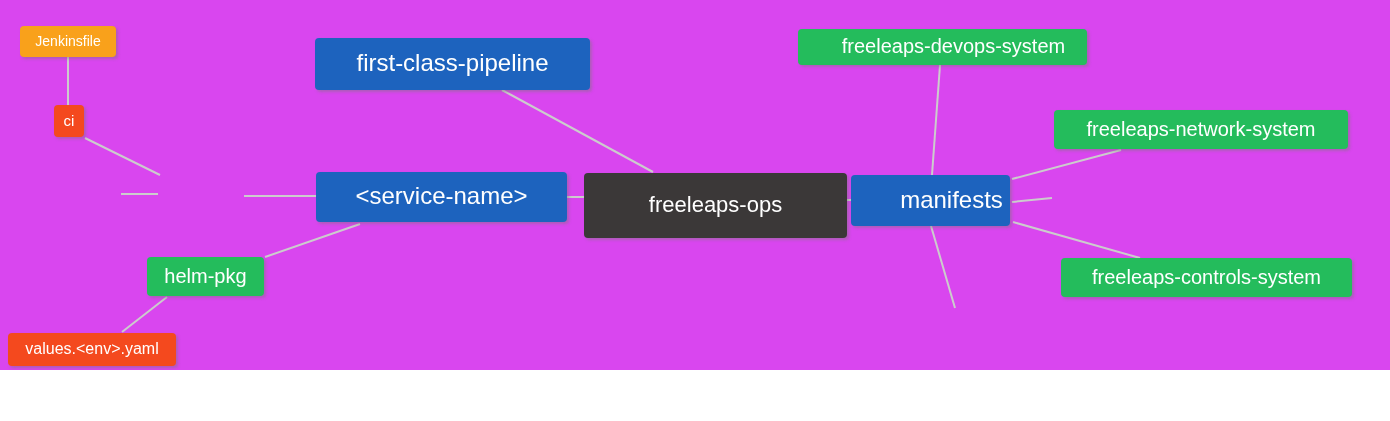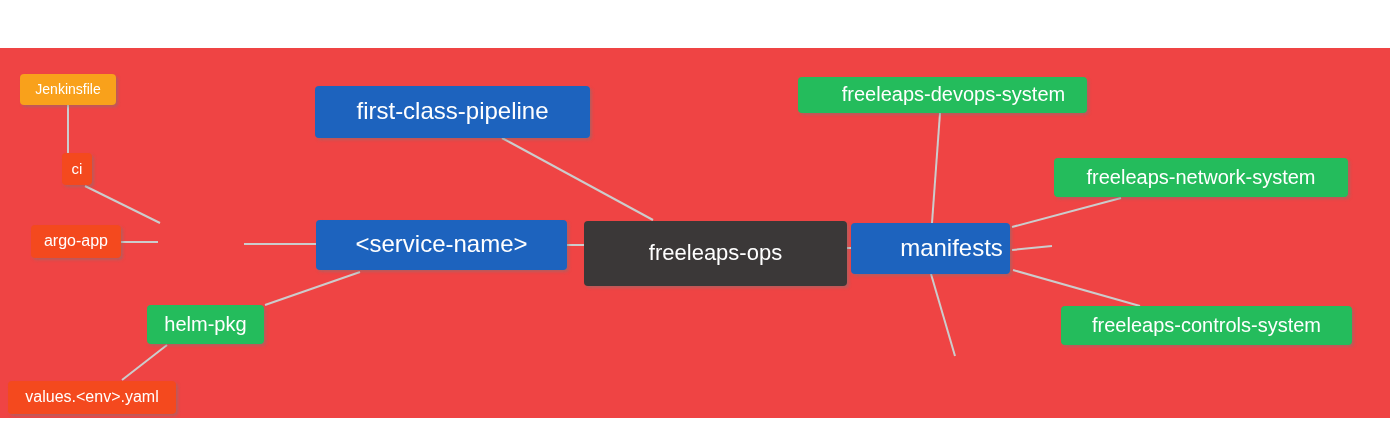--- a/index.html
+++ b/index.html
@@ -5,23 +5,22 @@
   html, body {
     margin: 0;
     padding: 0;
     background: #ffffff;
     font-family: "Liberation Sans", sans-serif;
   }
   #mindmap-canvas {
     position: relative;
     width: 1390px;
     height: 370px;
-    background: #ef4444;
+    background: #d946ef;
     overflow: hidden;
-    margin-top: 48px;
   }
   #edge-layer {
     position: absolute;
     left: 0;
     top: 0;
     width: 1390px;
     height: 421px;
     pointer-events: none;
   }
   .node {
@@ -59,25 +58,22 @@
       <line x1="932" y1="175" x2="940" y2="65" stroke="#CCCCCC" stroke-width="2"></line>
       <line x1="1012" y1="179" x2="1121" y2="150" stroke="#CCCCCC" stroke-width="2"></line>
       <line x1="1012" y1="202" x2="1052" y2="198" stroke="#CCCCCC" stroke-width="2"></line>
       <line x1="1013" y1="222" x2="1140" y2="258" stroke="#CCCCCC" stroke-width="2"></line>
       <line x1="931" y1="226" x2="955" y2="308" stroke="#CCCCCC" stroke-width="2"></line>
     </svg>
 
 <div class="node" style="left: 20px; top: 26px; width: 96px; height: 31px; background: rgb(249, 161, 27); font-size: 14px; color: rgb(255, 255, 255);">
       <span>Jenkinsfile</span>
     </div>
-    <div class="node" style="left: 62px; top: 105px; width: 30px; height: 32px; background: rgb(244, 73, 30); font-size: 15px; color: rgb(255, 255, 255); justify-content: center;">
+    <div class="node" style="left: 54px; top: 105px; width: 30px; height: 32px; background: rgb(244, 73, 30); font-size: 15px; color: rgb(255, 255, 255); justify-content: center;">
       <span>ci</span>
-    </div>
-    <div class="node" style="left: 31px; top: 177px; width: 90px; height: 33px; background: rgb(244, 73, 30); font-size: 16px; color: rgb(255, 255, 255);">
-      <span>argo-app</span>
     </div>
     <div class="node" style="left: 147px; top: 257px; width: 117px; height: 39px; background: rgb(36, 188, 92); font-size: 20px; color: rgb(255, 255, 255);">
       <span>helm-pkg</span>
     </div>
     <div class="node" style="left: 8px; top: 333px; width: 168px; height: 33px; background: rgb(244, 73, 30); font-size: 16px; color: rgb(255, 255, 255);">
       <span>values.&lt;env&gt;.yaml</span>
     </div>
     <div class="node" style="left: 315px; top: 38px; width: 275px; height: 52px; background: rgb(29, 99, 190); font-size: 24px; color: rgb(255, 255, 255);">
       <span>first-class-pipeline</span>
     </div>

